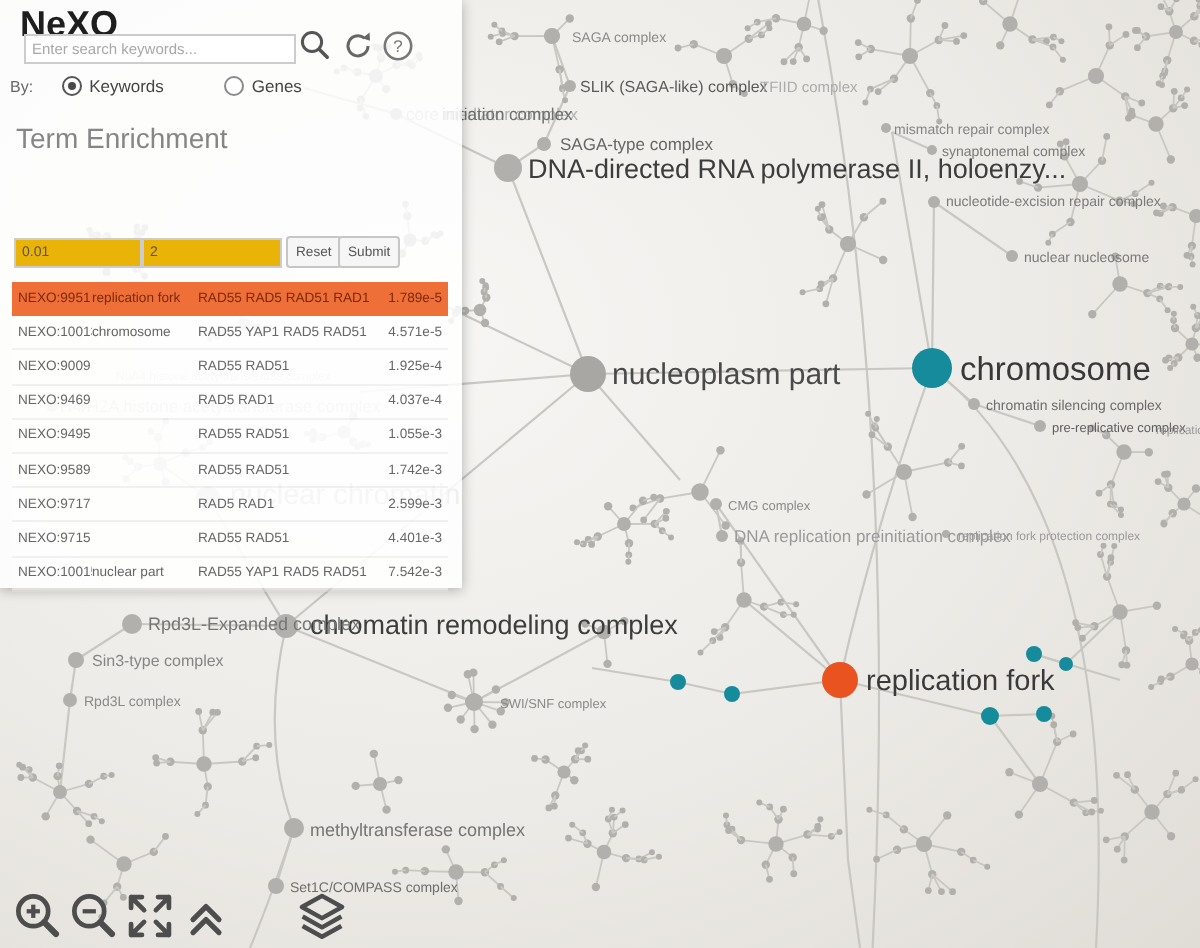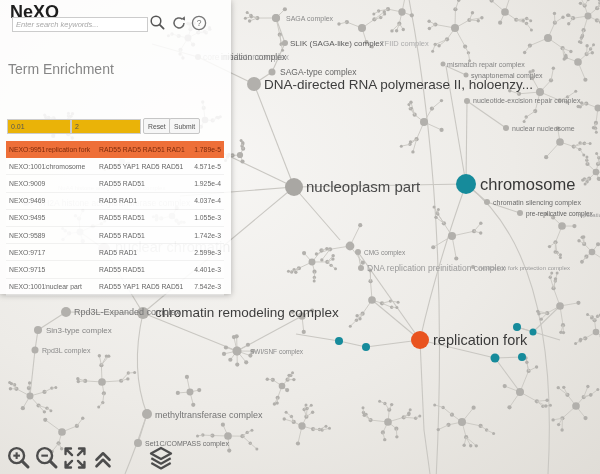--- a/index.html
+++ b/index.html
@@ -8,21 +8,21 @@
     font-family:"Liberation Sans",sans-serif;
     background:radial-gradient(ellipse at 35% 35%, #f7f6f4 0%, #edebe7 55%, #e0ddd7 100%);
   }
   svg.graph{position:absolute;left:0;top:0;z-index:1;}
 
   
   .panel{position:absolute;left:0;top:0;width:231px;height:294px;z-index:5;
     background:rgba(255,255,255,0.84);box-shadow:0 1px 6px rgba(0,0,0,0.28);}
   .panel-title{position:absolute;left:10px;top:2px;font-size:18px;font-weight:bold;color:#1e1e1e;}
   .search-input{position:absolute;left:12px;top:17px;width:128px;height:11px;border:1px solid #ccc;
-    font-size:7.5px;padding:1px 3px;color:#555;background:#fff;outline:none;font-style:italic;}
+    font-size:7.5px;padding:1px 3px;color:#555;background:#fff;outline:none;}
   .search-input::placeholder{color:#a8a8a8;}
   .icon-btn{position:absolute;top:14px;width:18px;height:18px;cursor:pointer;}
   .ic-search{left:149px;} .ic-refresh{left:170px;} .ic-help{left:190px;}
   .by-row{position:absolute;left:5px;top:38px;font-size:8px;color:#666;display:flex;align-items:center;}
   .by-lab{margin-right:14px;}
   .radio{width:8px;height:8px;border:1px solid #8a8a8a;border-radius:50%;display:inline-block;
     background:#fff;vertical-align:middle;margin-right:4px;}
   .radio.checked{border-color:#555;}
   .radio.checked::after{content:'';display:block;width:4px;height:4px;margin:2px;background:#4a4a4a;border-radius:50%;}
   .radio-opt{display:flex;align-items:center;margin-right:30px;cursor:pointer;color:#444;font-size:8.5px;}
@@ -1256,20 +1256,31 @@
   </svg>
   <svg class="icon-btn ic-refresh" viewBox="0 0 18 18">
     <path d="M14 9 a5 5 0 1 1 -1.8 -3.9" fill="none" stroke="#666" stroke-width="1.5"></path>
     <path d="M14.8 2.3 L15 6.4 L11.2 5.1 Z" fill="#666"></path>
   </svg>
   <svg class="icon-btn ic-help" viewBox="0 0 18 18">
     <circle cx="9" cy="9" r="6.6" fill="none" stroke="#777" stroke-width="1.3"></circle>
     <text x="9" y="12" text-anchor="middle" font-size="8.5" fill="#777" font-family="Liberation Sans, sans-serif">?</text>
   </svg>
 
+  <div class="by-row">
+    <span class="by-lab">By:</span>
+    <span class="radio-opt">
+      <span class="radio checked"></span>
+      <span>Keywords</span>
+    </span>
+    <span class="radio-opt">
+      <span class="radio"></span>
+      <span>Genes</span>
+    </span>
+  </div>
 
   <div class="te-heading">Term Enrichment</div>
 
 
   <input class="param-input in-pval" value="0.01" style="">
   <input class="param-input in-min" value="2" style="">
   <button class="pbtn btn-reset">Reset</button>
   <button class="pbtn btn-submit">Submit</button>
 
   <div class="rtable" id="results">

